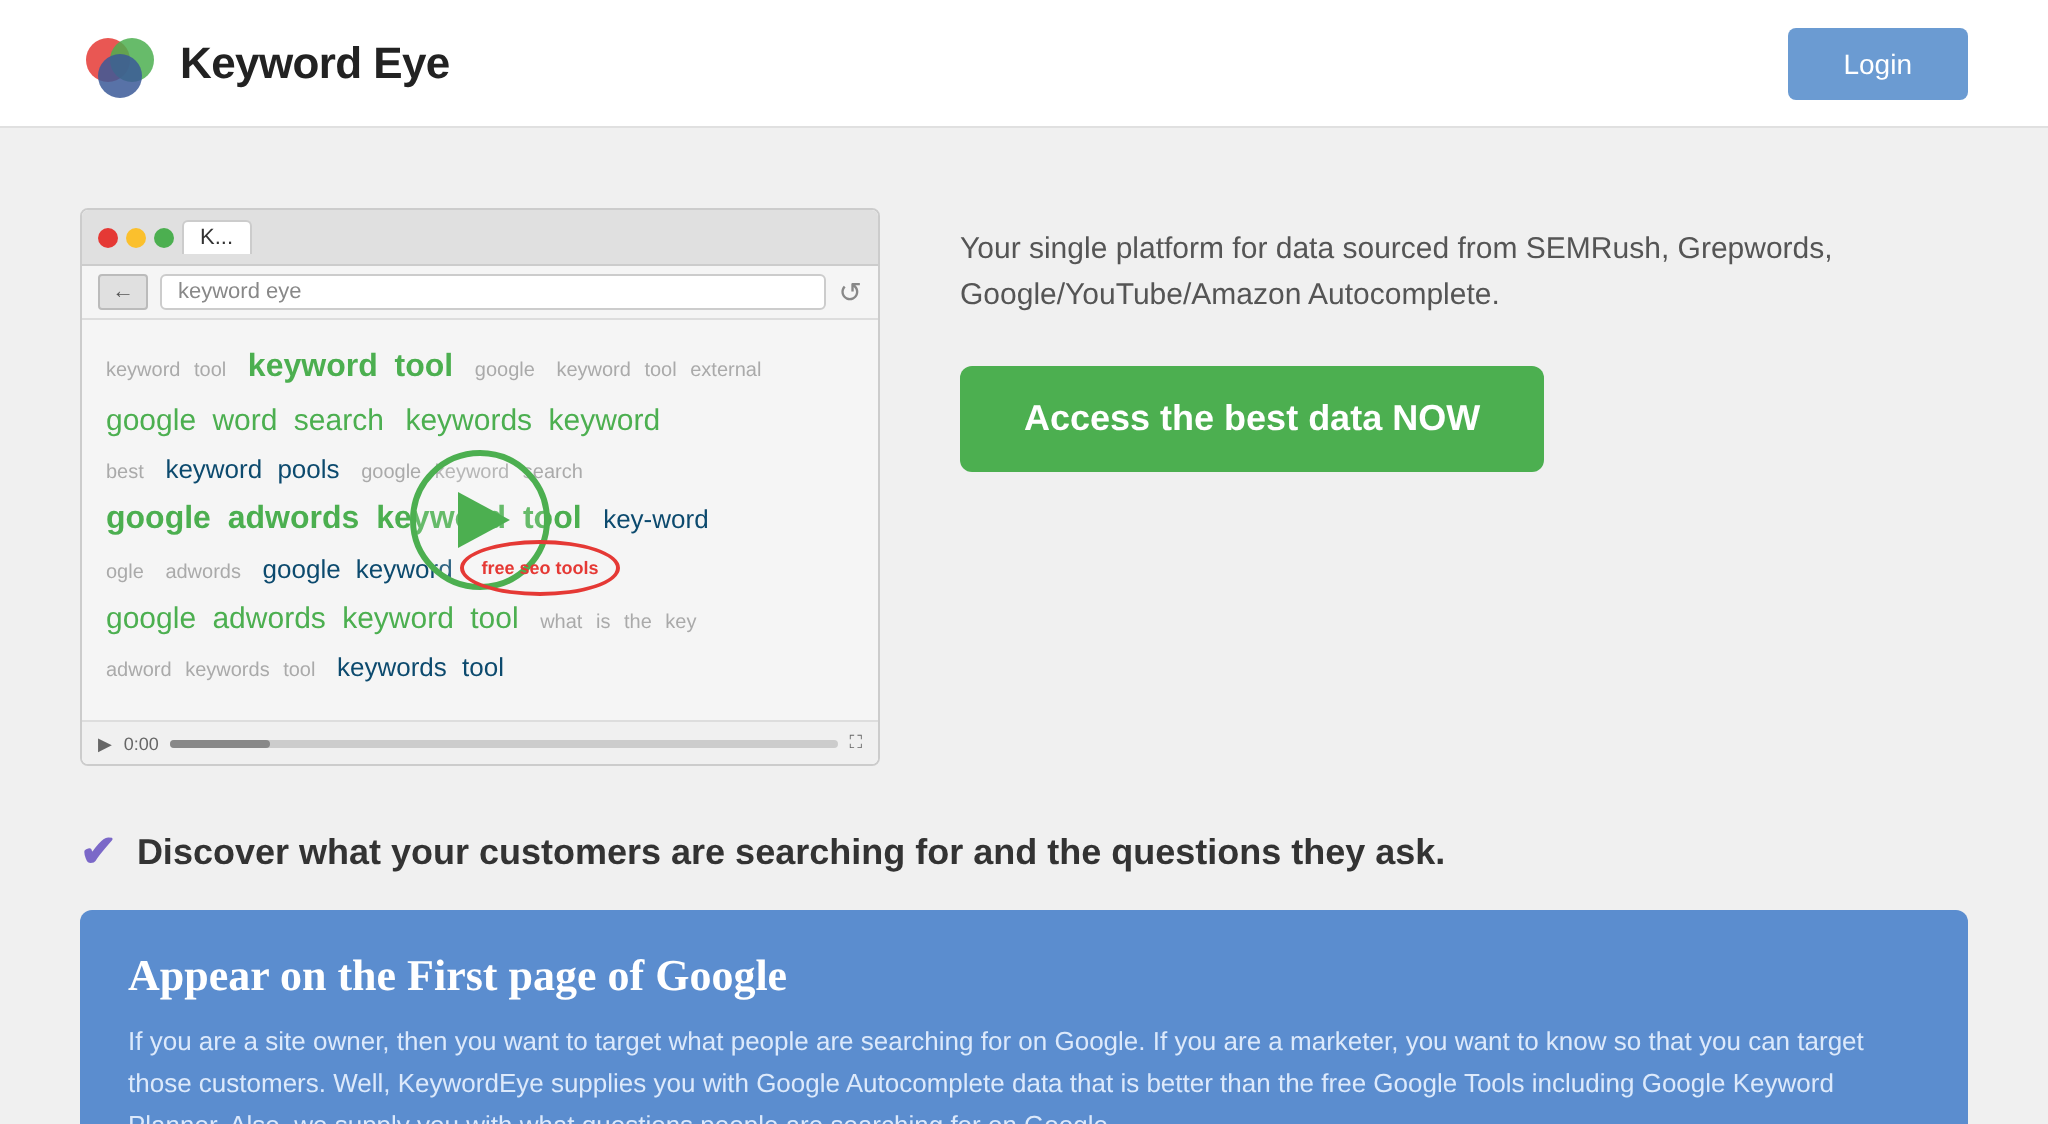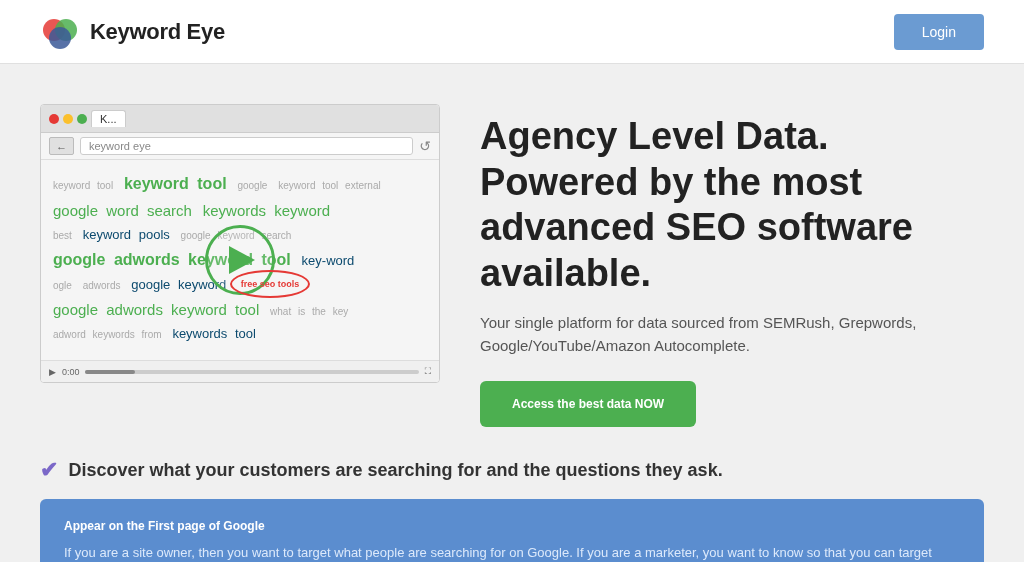--- a/index.html
+++ b/index.html
@@ -182,21 +182,21 @@
     .hero-subtext {
       font-size: 15px;
       color: #555;
       line-height: 1.5;
       margin-bottom: 24px;
     }
     .cta-btn {
       display: inline-block;
       background: #4caf50;
       color: #fff;
-      font-size: 12px;
+      font-size: 18px;
       font-weight: 700;
       padding: 16px 32px;
       border-radius: 6px;
       border: none;
       cursor: pointer;
       text-decoration: none;
     }
 
     
     .bottom-section {
@@ -217,24 +217,25 @@
       font-size: 22px;
     }
 
     .blue-card {
       background: #5b8dcf;
       border-radius: 6px;
       padding: 20px 24px;
       color: #fff;
     }
     .blue-card-title {
-      font-size: 12px;
+      font-size: 22px;
       font-weight: 700;
       margin-bottom: 10px;
       color: #fff;
+      font-family: Liberation Serif, serif;
     }
     .blue-card-body {
       font-size: 13px;
       color: #dce9fb;
       line-height: 1.6;
     }
 
     .video-browser-bar {
       display: flex;
       align-items: center;
@@ -311,21 +312,21 @@
         <br>
         <span class="kw-green-large">google adwords keyword tool</span>
         <span class="kw-green-med">key-word</span>
         <br>
         <span class="kw-gray">ogle</span>
         <span class="kw-gray">adwords</span>
         <span class="kw-green-med">google keyword</span>
         <span class="kw-green-sm">google adwords keyword tool</span>
         <span class="kw-gray">what is the key</span>
         <br>
-        <span class="kw-gray">adword keywords from</span>
+        <span class="kw-gray">adword keywords tool</span>
         <span class="kw-green-med">keywords tool</span>
       </div>
 
       <div class="play-circle">
         <div class="play-triangle"></div>
       </div>
 
       <div class="free-seo-oval">
         <span class="free-seo-text">free seo tools</span>
       </div>
@@ -335,21 +336,20 @@
       <span>▶</span>
       <span>0:00</span>
       <div class="progress-bar">
         <div class="progress-fill"></div>
       </div>
       <span>⛶</span>
     </div>
   </div>
 
   <div class="hero-text">
-    <h1 class="hero-headline">Agency Level Data. Powered by the most advanced SEO software available.</h1>
     <p class="hero-subtext">Your single platform for data sourced from SEMRush, Grepwords, Google/YouTube/Amazon Autocomplete.</p>
     <button class="cta-btn">Access the best data NOW</button>
   </div>
 </div>
 
 <div class="bottom-section">
   <div class="discover-row">
     <span class="check-icon">✔</span>
     <span>Discover what your customers are searching for and the questions they ask.</span>
   </div>

